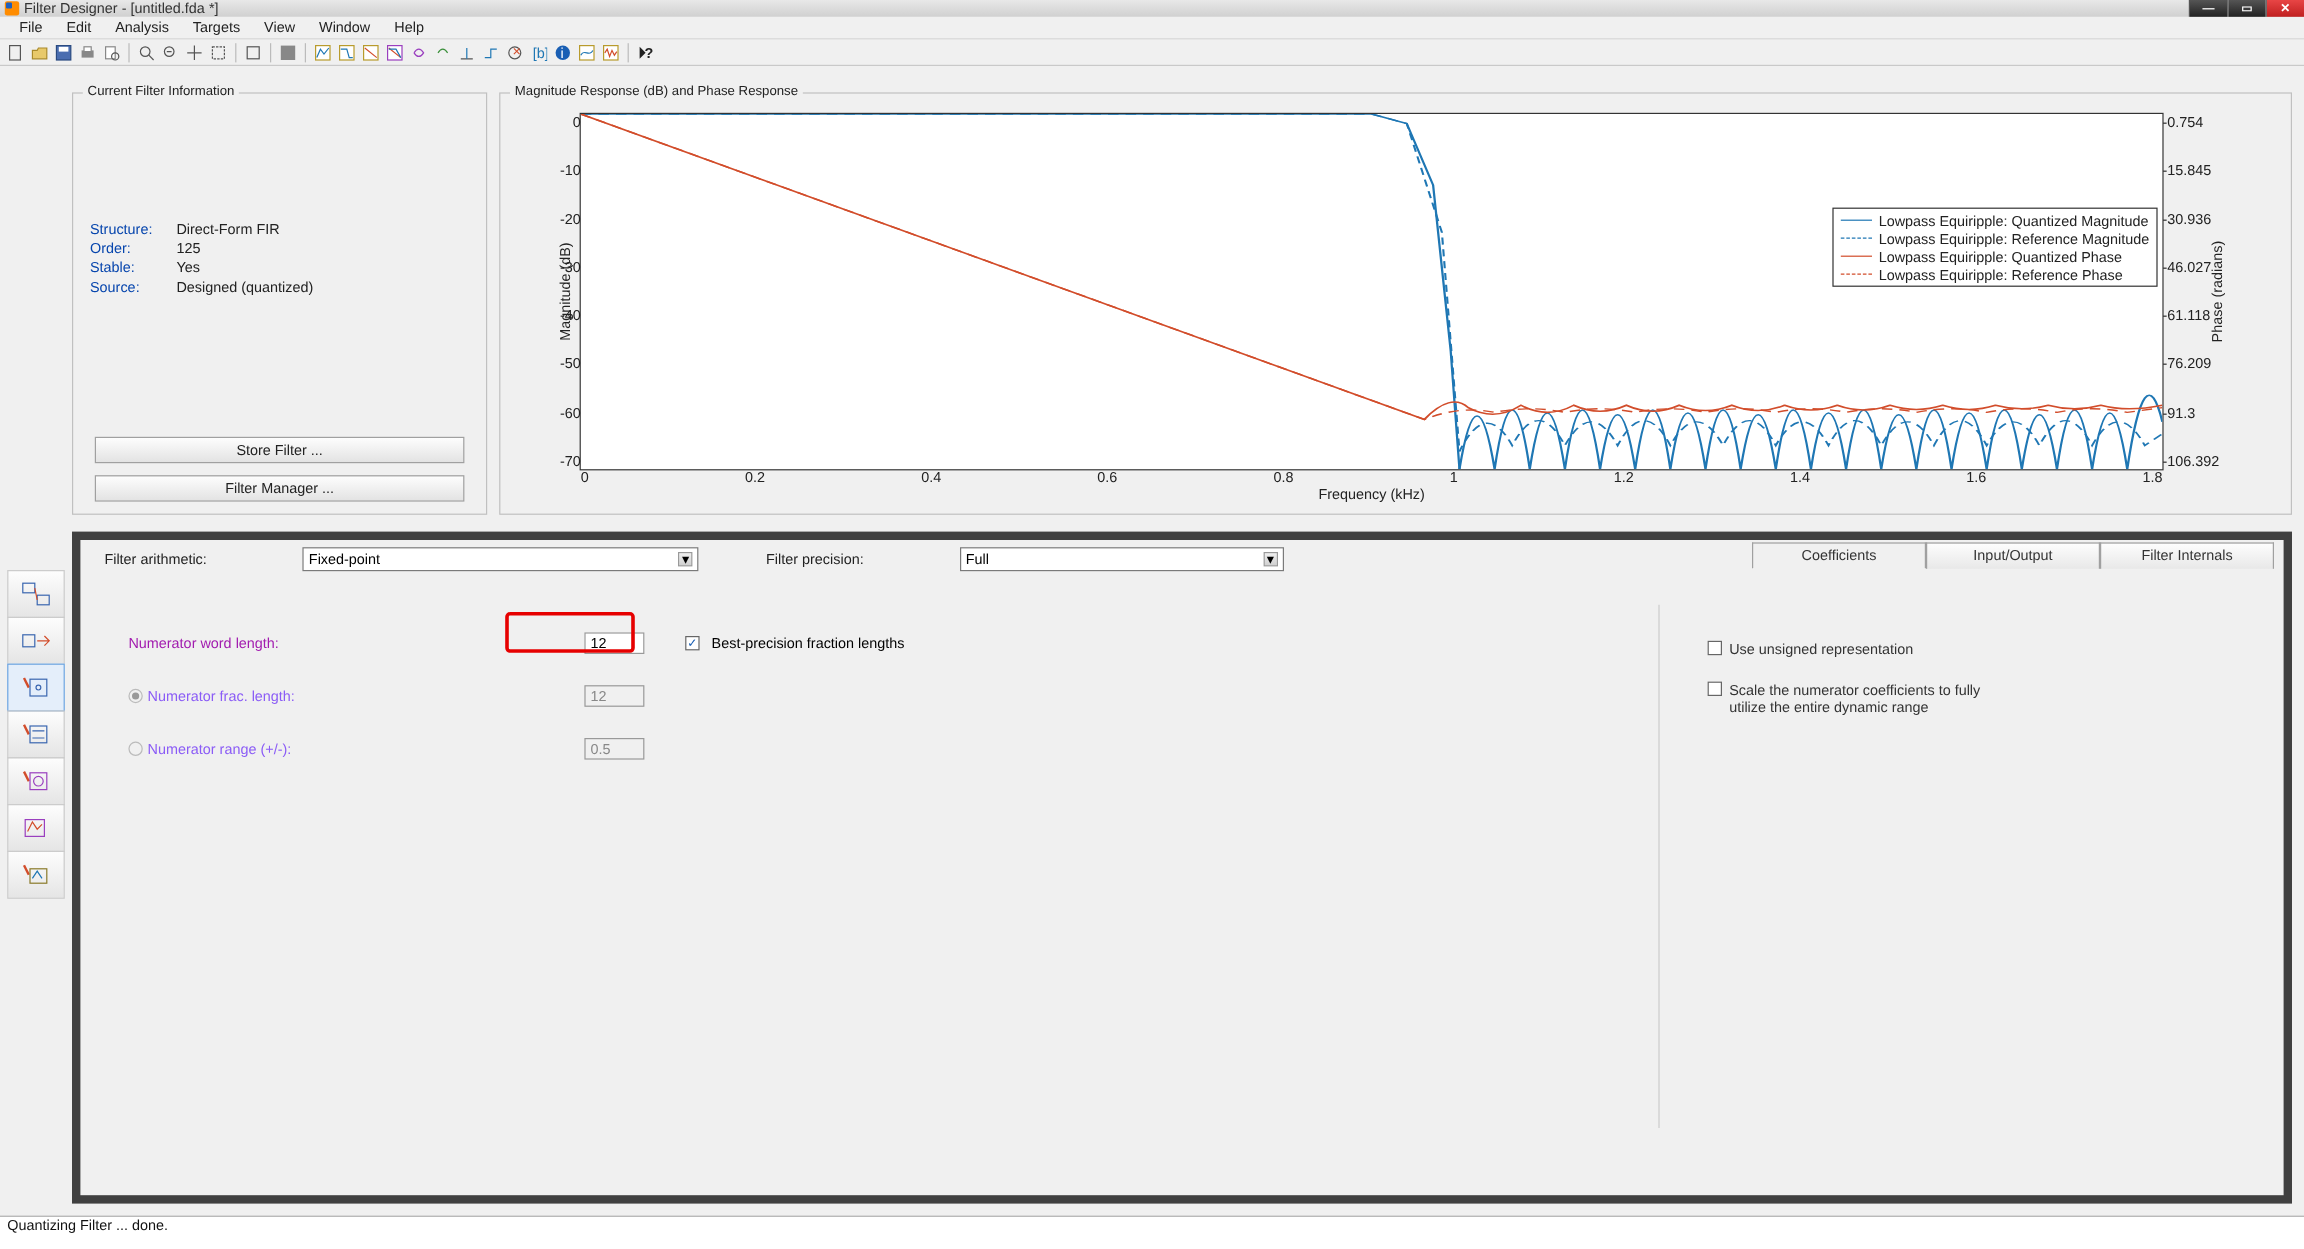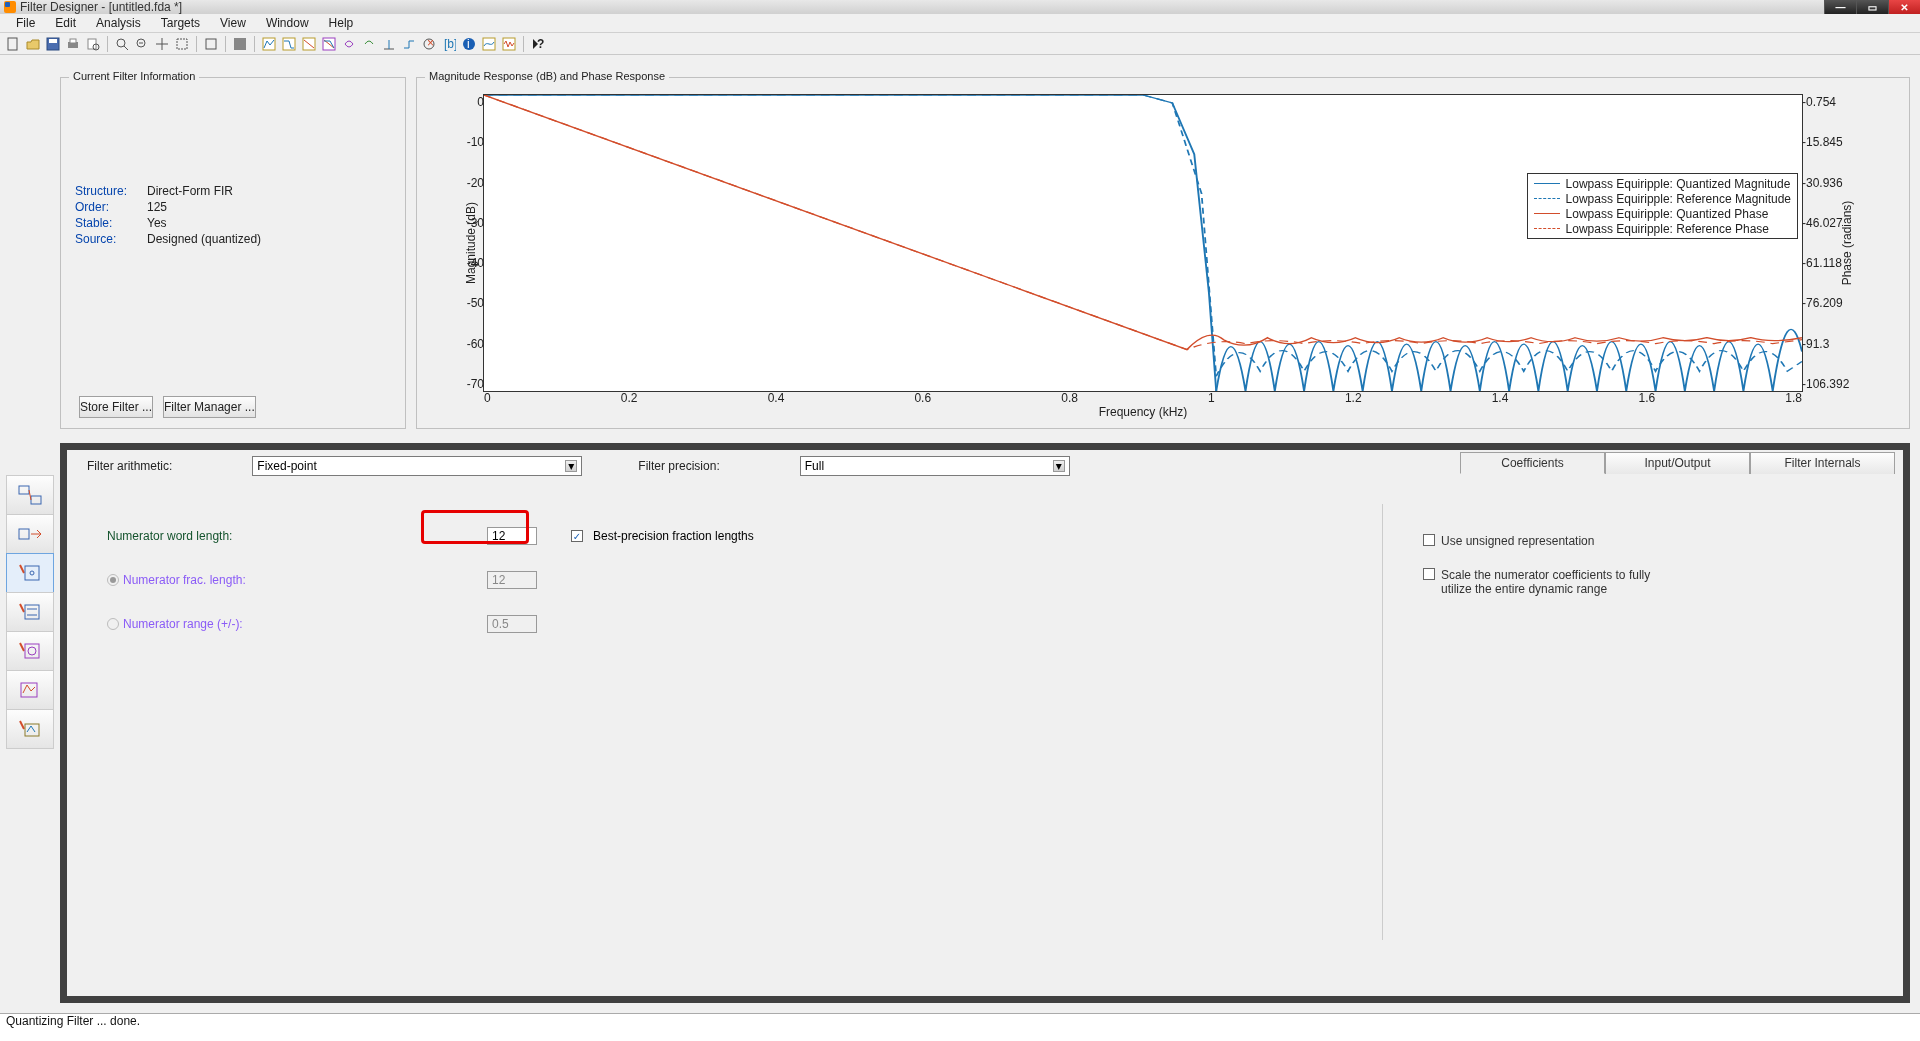--- a/index.html
+++ b/index.html
@@ -33,21 +33,21 @@
 
 .fieldset { border: 1px solid #c0c0c0; position: relative; background: #f0f0f0; padding: 6px; }
 .fieldset > .legend { position: absolute; top: -8px; left: 8px; background: #f0f0f0; padding: 0 4px; color: #222; font-size: 11px; }
 
 
 .info-panel { width: 346px; }
 .info-panel .body { padding: 100px 8px 8px 8px; }
 .info-panel .row { display: flex; margin-bottom: 2px; }
 .info-panel .row .lab { color: #0645ad; width: 72px; }
 .info-panel .row .val { color: #222; }
-.info-panel .btns { position:absolute; bottom: 10px; left: 18px; right: 18px; display:flex; gap:10px;}
+.info-panel .btns { position:absolute; bottom: 10px; left: 18px; right: 18px; display:flex; flex-direction:column; gap:10px;}
 .wbtn { height: 22px; border: 1px solid #a0a0a0; background: linear-gradient(to bottom,#fdfdfd,#e3e3e3); text-align:center; line-height:20px; color:#222;}
 
 
 .plot-panel { flex: 1; }
 .plot-area { position:absolute; top: 8px; left: 60px; right: 100px; bottom: 30px; background:#fff; border: 1px solid #333; border-top:1px solid #333; border-right:1px solid #333;}
 .plot-area-outer { position:absolute; top: 8px; left: 6px; right: 6px; bottom: 6px; }
 .axis-label-left { position:absolute; left: -54px; top: 50%; transform: translateY(-50%) rotate(-90deg); white-space:nowrap; color:#222;}
 .axis-label-right { position:absolute; right: -88px; top: 50%; transform: translateY(-50%) rotate(-90deg); white-space:nowrap; color:#222;}
 .axis-label-bottom { position:absolute; bottom: -28px; left: 50%; transform: translateX(-50%); color:#222;}
 .y-ticks-left { position:absolute; left:-26px; top:0; bottom:0; width:26px; display:flex; flex-direction:column; justify-content:space-between; text-align:right; color:#222; font-size:11px;}
@@ -64,21 +64,21 @@
 .bottom-header .lab { color:#222; margin-right: 60px;}
 .dropdown { height: 20px; border:1px solid #7a7a7a; background:#fff; display:flex; align-items:center; justify-content:space-between; padding: 0 4px; min-width: 200px;}
 .dropdown .caret { width:12px; height:12px; display:flex; align-items:center; justify-content:center; background:linear-gradient(to bottom,#f0f0f0,#d0d0d0); border:1px solid #999;}
 .tabs-row { position:absolute; right: 8px; top: 0; display:flex;}
 .tab { width: 145px; height: 22px; border: 1px solid #a0a0a0; border-bottom: none; background: linear-gradient(to bottom,#fdfdfd,#e8e8e8); text-align:center; line-height:20px; color:#333; margin-top:2px;}
 .tab.active { background:#f0f0f0; border-bottom:1px solid #f0f0f0;}
 
 .body-pane { position:absolute; top: 34px; left: 0; right: 0; bottom: 36px; display:flex;}
 .params-left { flex: 1; padding: 30px 10px 10px 40px; }
 .params-left .prow { display:flex; align-items:center; height: 44px; gap: 10px;}
-.params-left .prow .plab { width: 310px; color:#14532d; display:flex; align-items:center; gap:4px;}
+.params-left .prow .plab { width: 310px; color:#a21caf; display:flex; align-items:center; gap:4px;}
 .params-left .prow .plab.disabled { color:#8b5cf6; }
 .params-left input[type=text] { width: 50px; height: 18px; border: 1px solid #999; padding: 0 4px;}
 .params-left input[type=text][disabled] { background:#f0f0f0; color:#888;}
 .vr { width: 1px; background:#ccc; margin: 20px 30px;}
 .params-right { width: 490px; padding: 50px 10px 10px 10px;}
 .chk-row { display:flex; align-items:flex-start; gap:6px; margin-bottom: 20px; color:#333;}
 .highlight-box { position:absolute; border: 3px solid #e60000; border-radius: 4px;}
 
 
 .sidebar { position:absolute; left: 6px; top: 420px; width: 48px; display:flex; flex-direction:column;}

